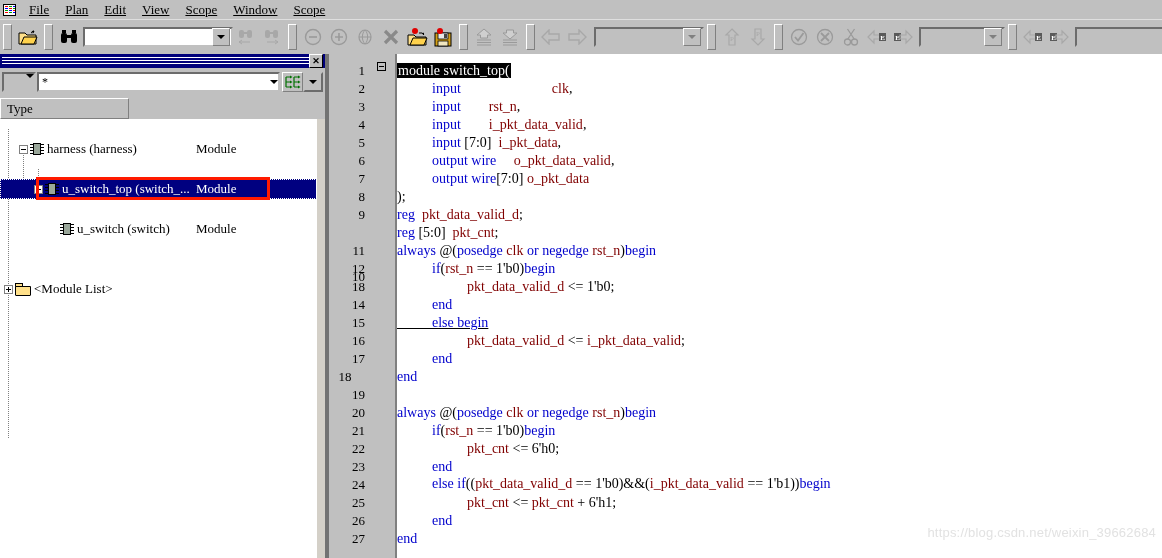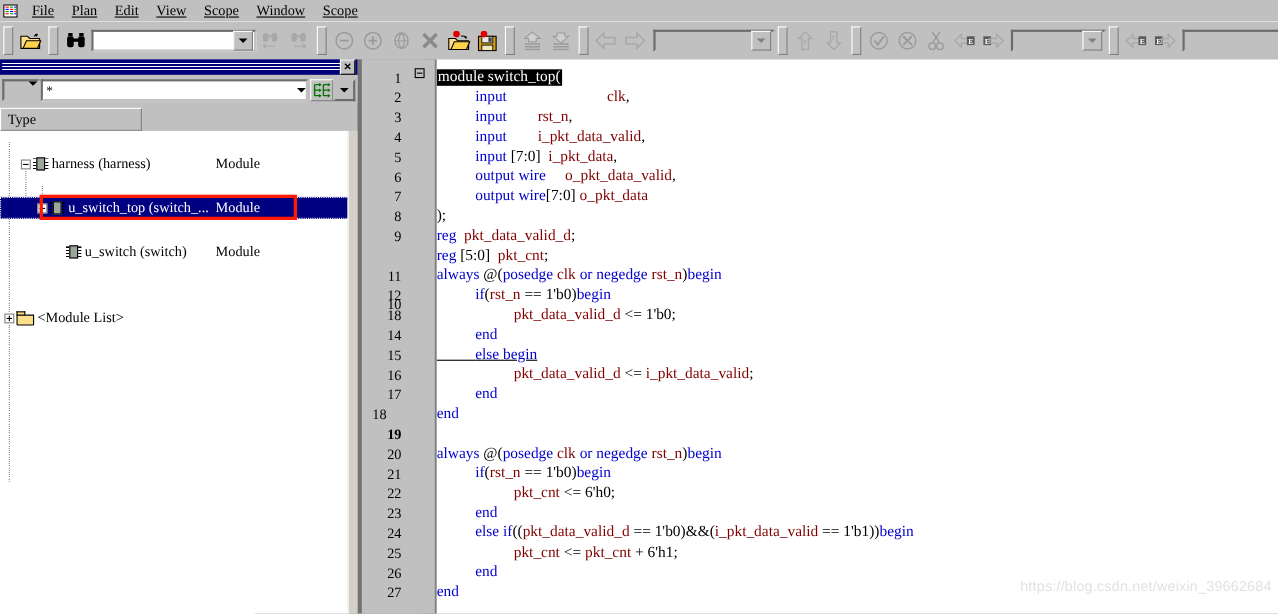--- a/index.html
+++ b/index.html
@@ -488,21 +488,21 @@
       <div class="ln" style="top:152px;">9</div>
       <div class="ln" style="top:170px;margin-top:44px;">10</div>
       <div class="ln" style="top:188px;">11</div>
       <div class="ln" style="top:206px;">12</div>
       <div class="ln" style="top:224px;">18</div>
       <div class="ln" style="top:242px;text-align:right;">14</div>
       <div class="ln" style="top:260px;">15</div>
       <div class="ln" style="top:278px;">16</div>
       <div class="ln" style="top:296px;">17</div>
       <div class="ln" style="top:314px;text-align:center;">18</div>
-      <div class="ln" style="top:332px;font-weight:bold;">19</div>
+      <div class="ln" style="top:332px;">19</div>
       <div class="ln" style="top:350px;">20</div>
       <div class="ln" style="top:368px;">21</div>
       <div class="ln" style="top:386px;">22</div>
       <div class="ln" style="top:404px;">23</div>
       <div class="ln" style="top:422px;">24</div>
       <div class="ln" style="top:440px;">25</div>
       <div class="ln" style="top:458px;">26</div>
       <div class="ln" style="top:476px;">27</div>
     </div>
 

